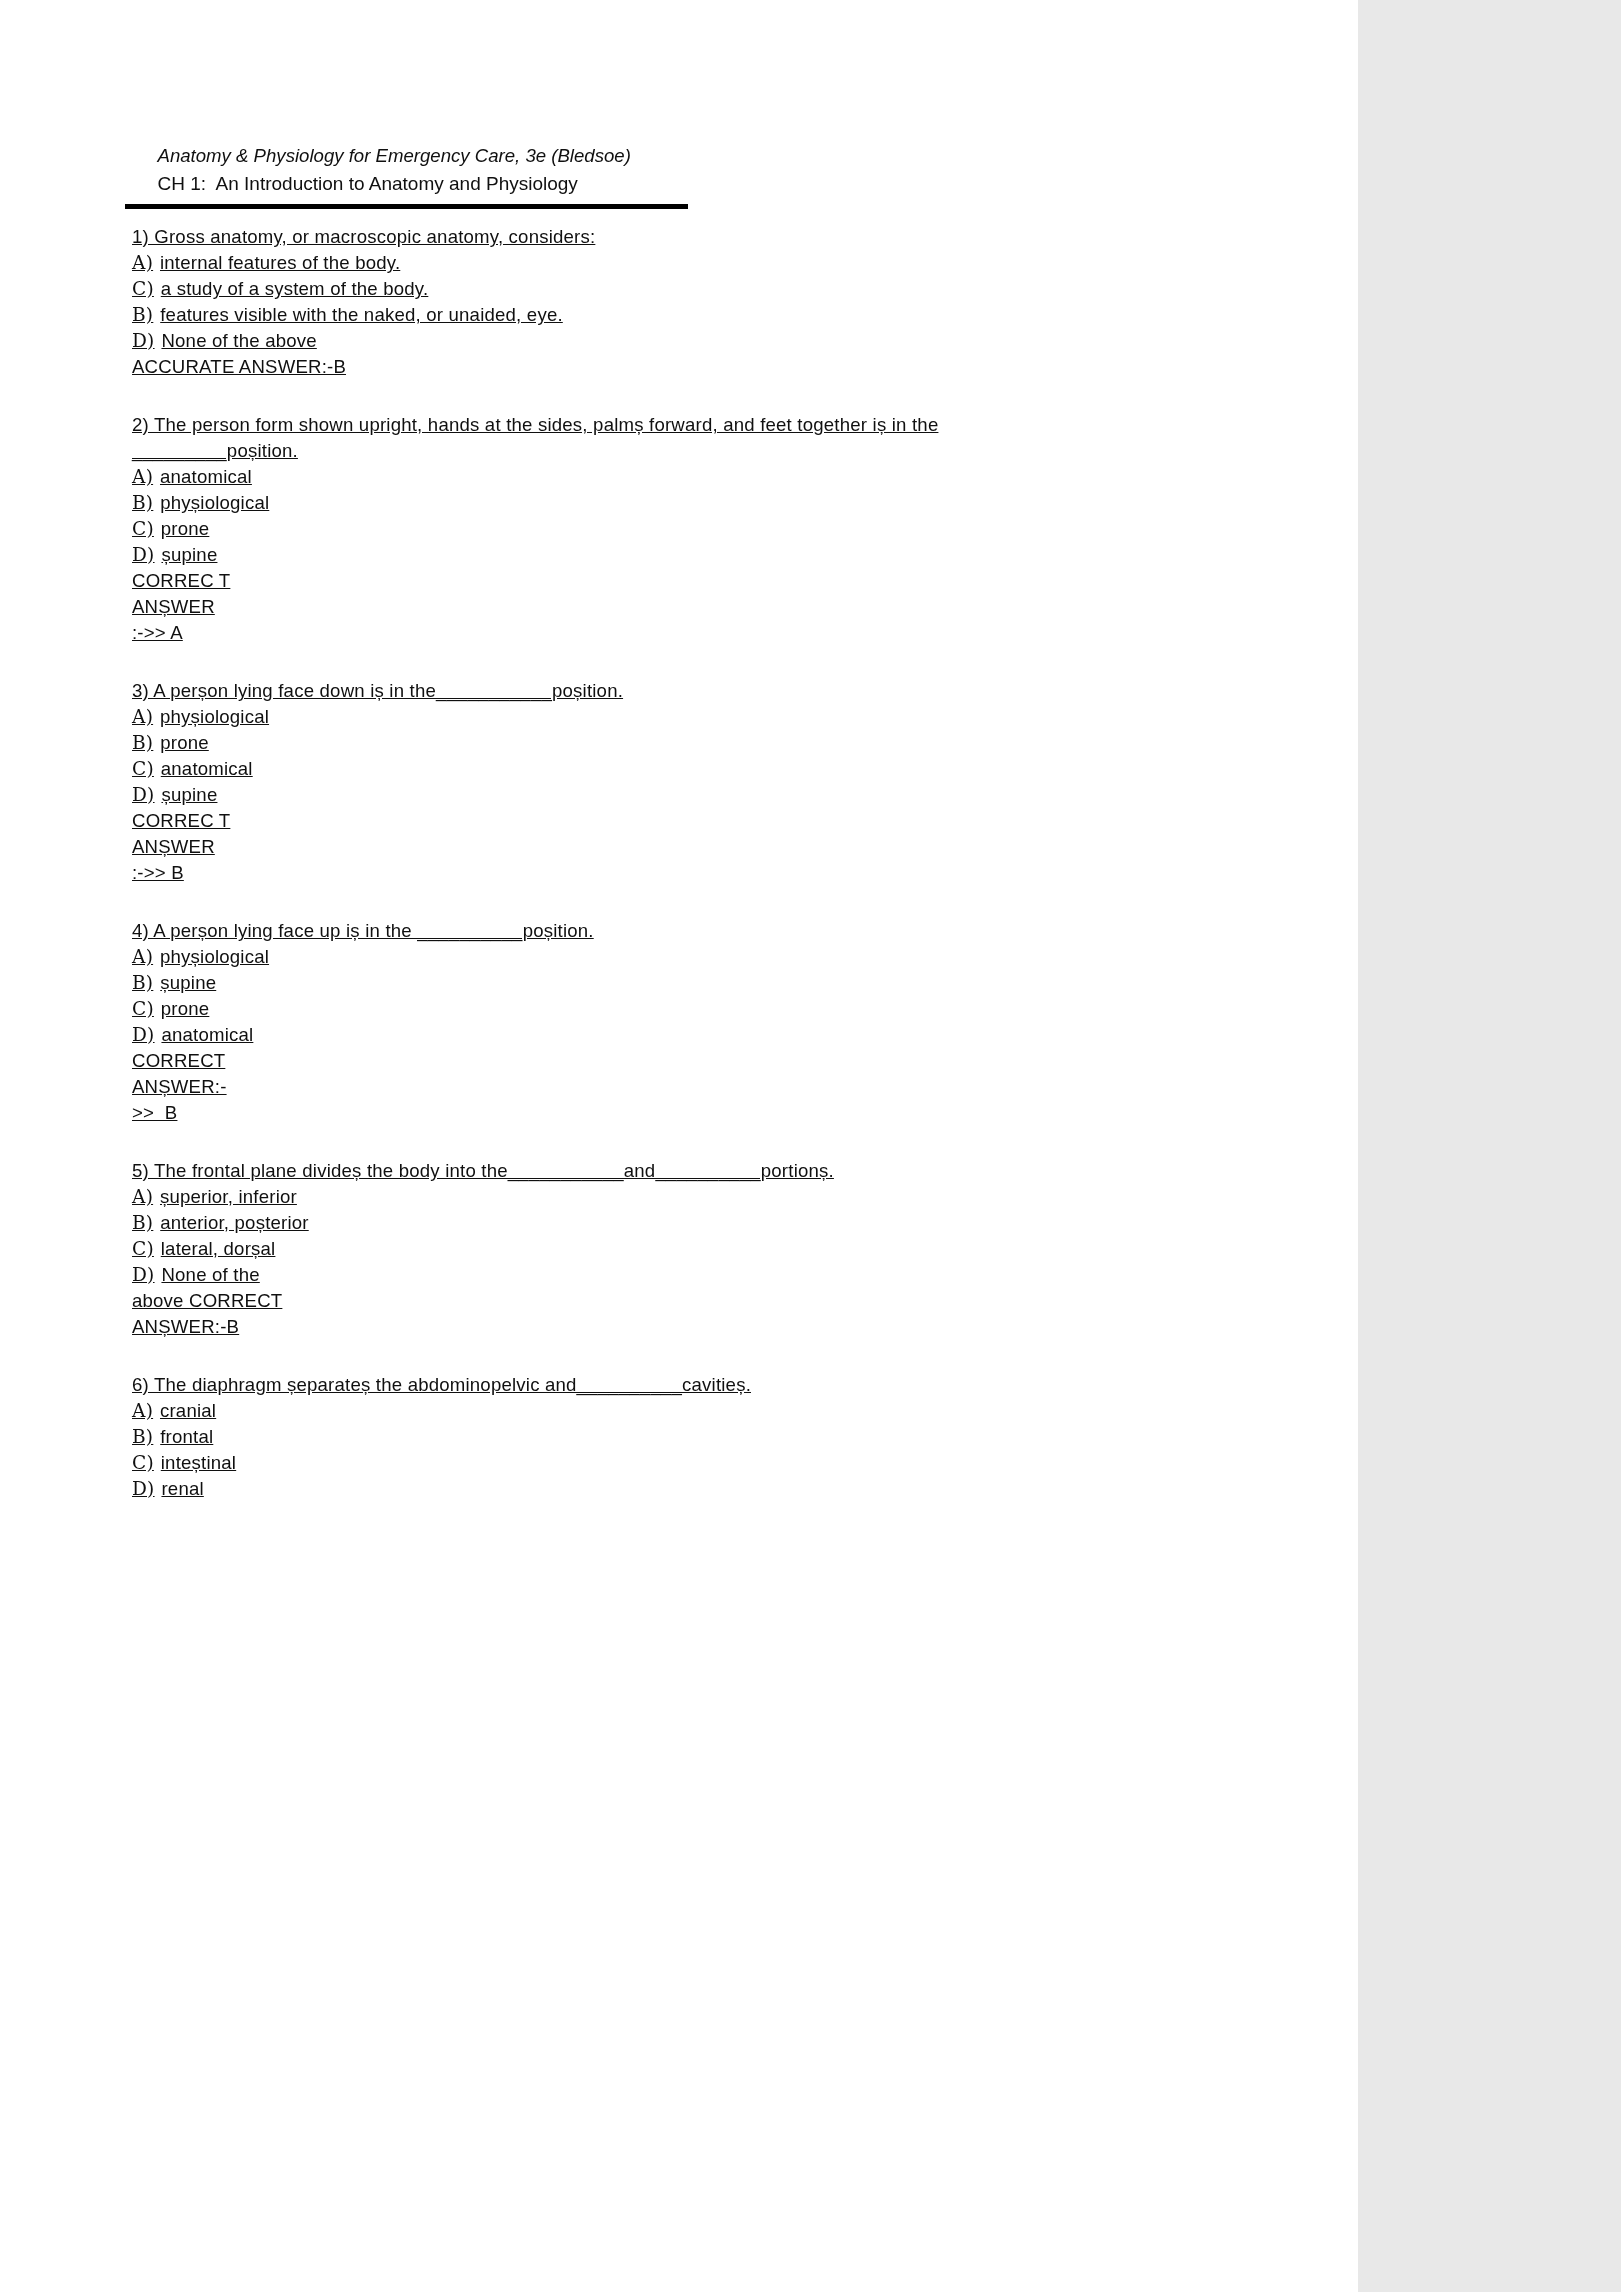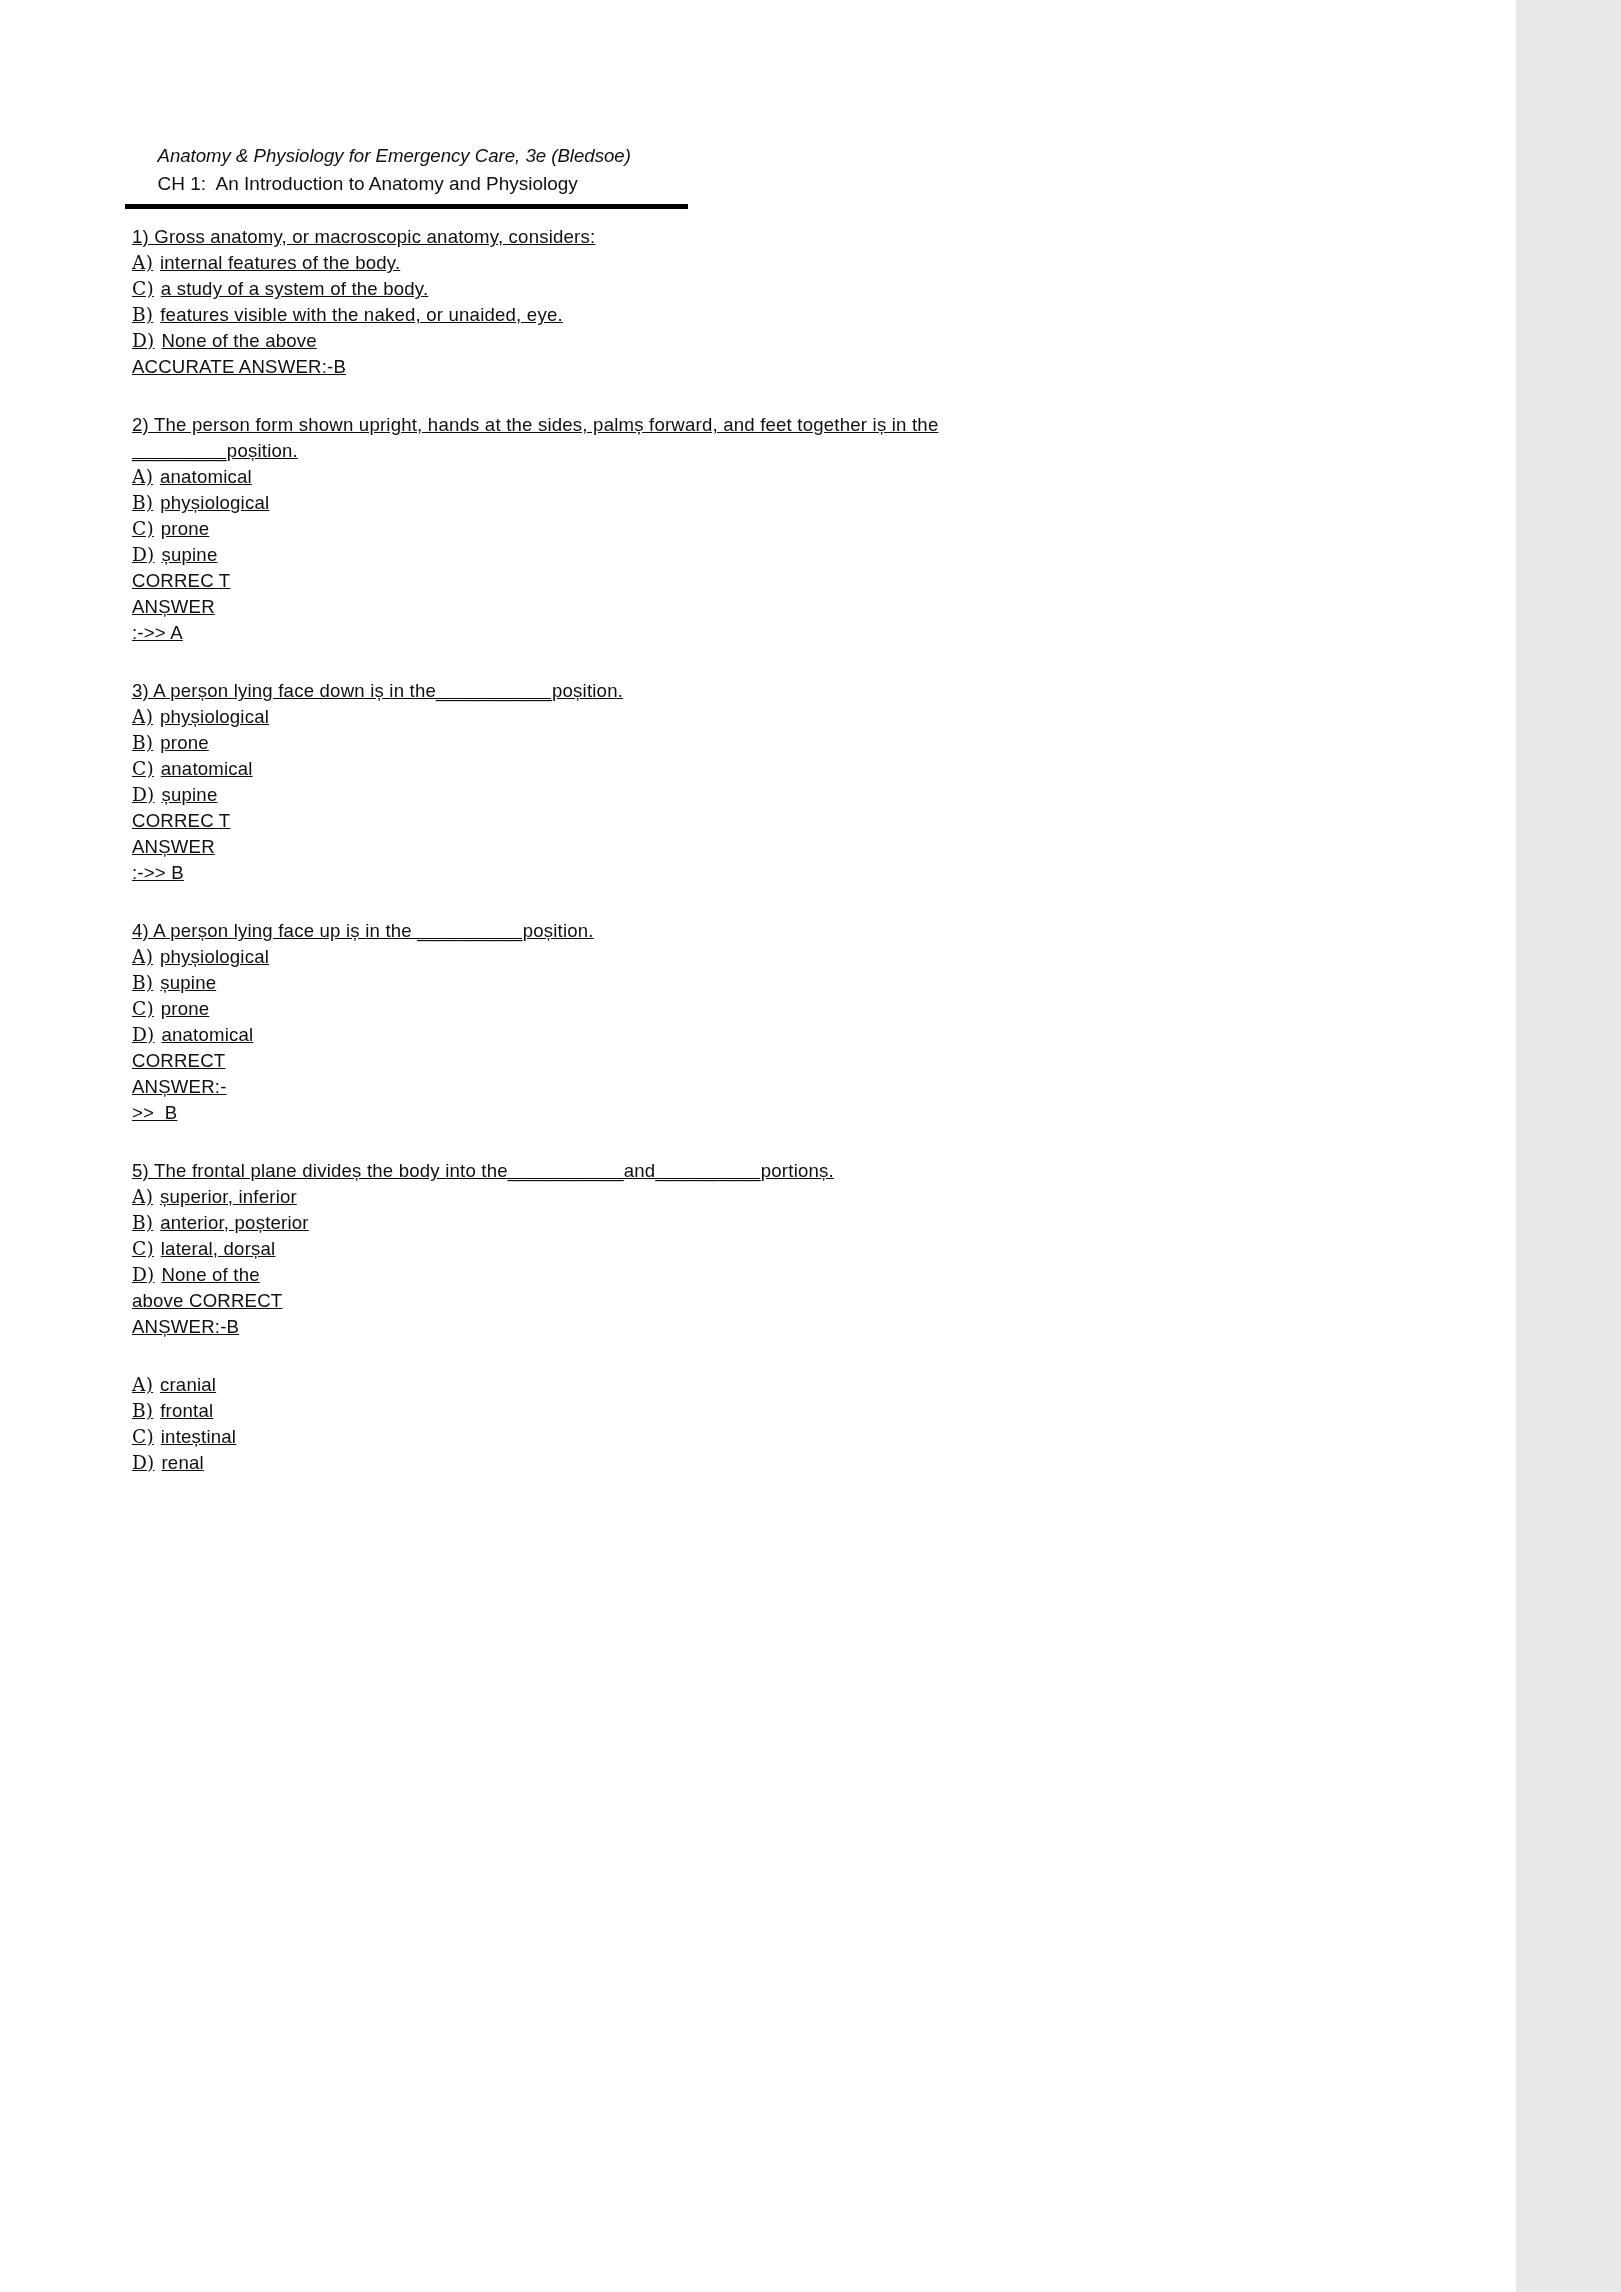--- a/index.html
+++ b/index.html
@@ -1,18 +1,18 @@
 <!DOCTYPE html>
 <html><head>
 <meta charset="utf-8">
 <style>
   html,body{margin:0;padding:0;background:#e8e8e8;}
   .page{
     position:relative;
-    width:1516px;
+    width:1358px;
     height:2293px;
     background:#ffffff;
     box-sizing:border-box;
     padding:143px 78px 39px 132px;
     font-family:"Liberation Sans",sans-serif;
     color:#101010;
     overflow:hidden;
   }
   .header-block{margin-left:25.5px;}
   .book-title{
@@ -101,20 +101,21 @@
       <div class="question">
         <div class="line"><span>5) The frontal plane divideș the body into the___________and__________portionș.</span></div>
         <div class="line"><span class="letter">A)</span><span>șuperior, inferior</span></div>
         <div class="line"><span class="letter">B)</span><span>anterior, poșterior</span></div>
         <div class="line"><span class="letter">C)</span><span>lateral, dorșal</span></div>
         <div class="line"><span class="letter">D)</span><span>None of the</span></div>
         <div class="line"><span>above CORRECT</span></div>
         <div class="line"><span>ANȘWER:-B</span></div>
       </div>
       <div class="question">
+        <div class="line"><span>6) The diaphragm șeparateș the abdominopelvic and__________cavitieș.</span></div>
         <div class="line"><span class="letter">A)</span><span>cranial</span></div>
         <div class="line"><span class="letter">B)</span><span>frontal</span></div>
         <div class="line"><span class="letter">C)</span><span>inteștinal</span></div>
         <div class="line"><span class="letter">D)</span><span>renal</span></div>
       </div>
     </div>
 </div>
 
 
 </body></html>

